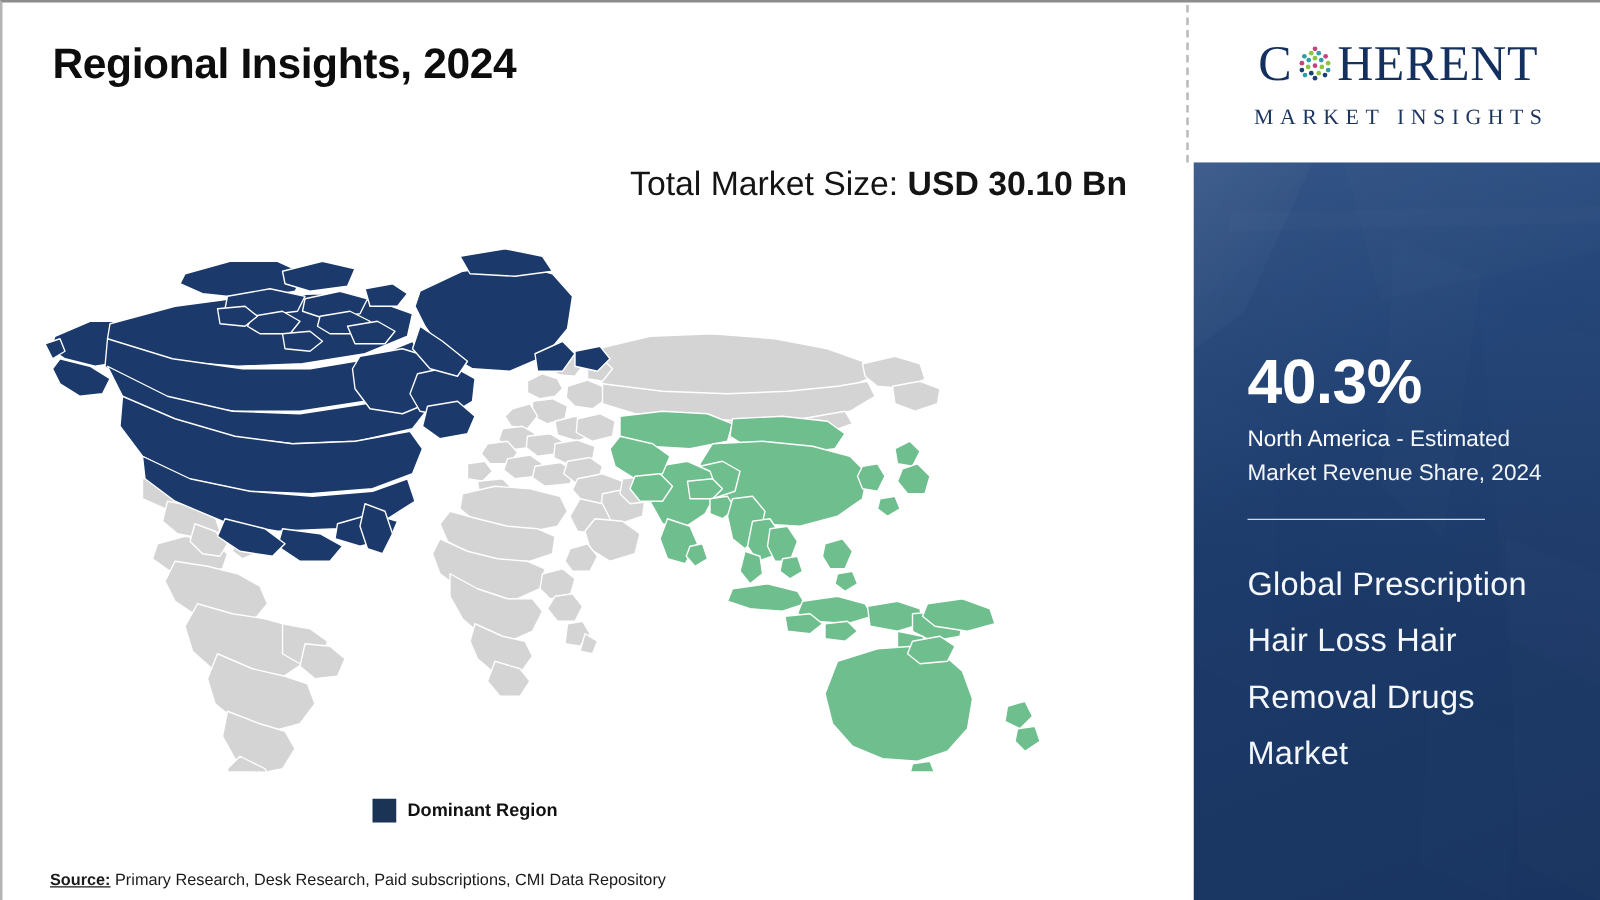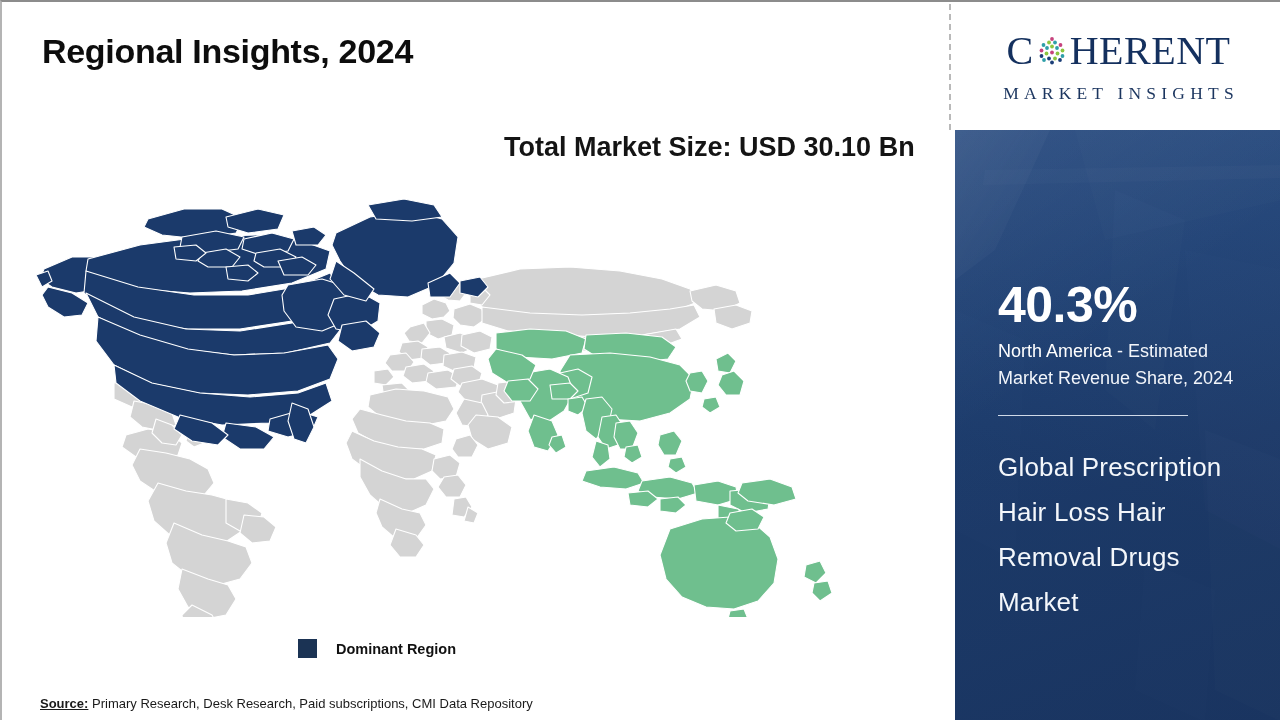--- a/index.html
+++ b/index.html
@@ -44,21 +44,21 @@
 
   .market-size {
     position: absolute;
     left: 502px;
     top: 126px;
     width: 420px;
     font-size: 27px;
     color: #141414;
     line-height: 1.42;
   }
-  .market-size .ms-label { font-weight: bold; }
+  .market-size .ms-label { font-weight: normal; }
   .market-size .ms-value { font-weight: bold; }
 
   
   .map-wrap {
     position: absolute;
     left: 28px;
     top: 185px;
     width: 820px;
     height: 430px;
   }
@@ -69,21 +69,21 @@
     position: absolute;
     left: 296px;
     top: 637px;
     display: flex;
     align-items: center;
     gap: 44px;
   }
   .legend-item {
     display: flex;
     align-items: center;
-    gap: 19px;
+    gap: 9px;
   }
   .legend-swatch {
     width: 19px;
     height: 19px;
     display: block;
   }
   .legend-label {
     font-size: 14.5px;
     font-weight: bold;
     color: #111111;

